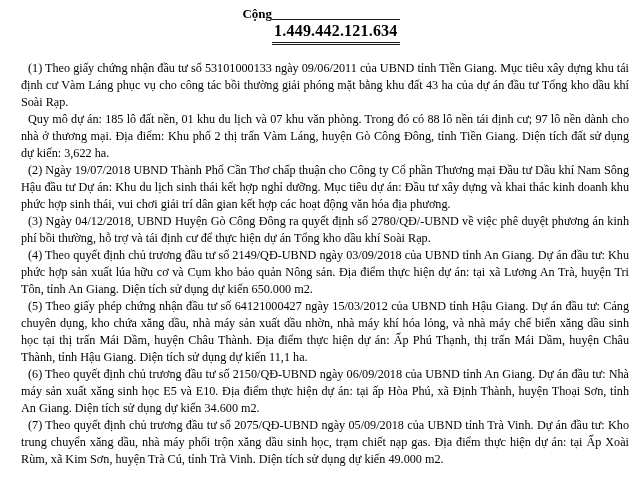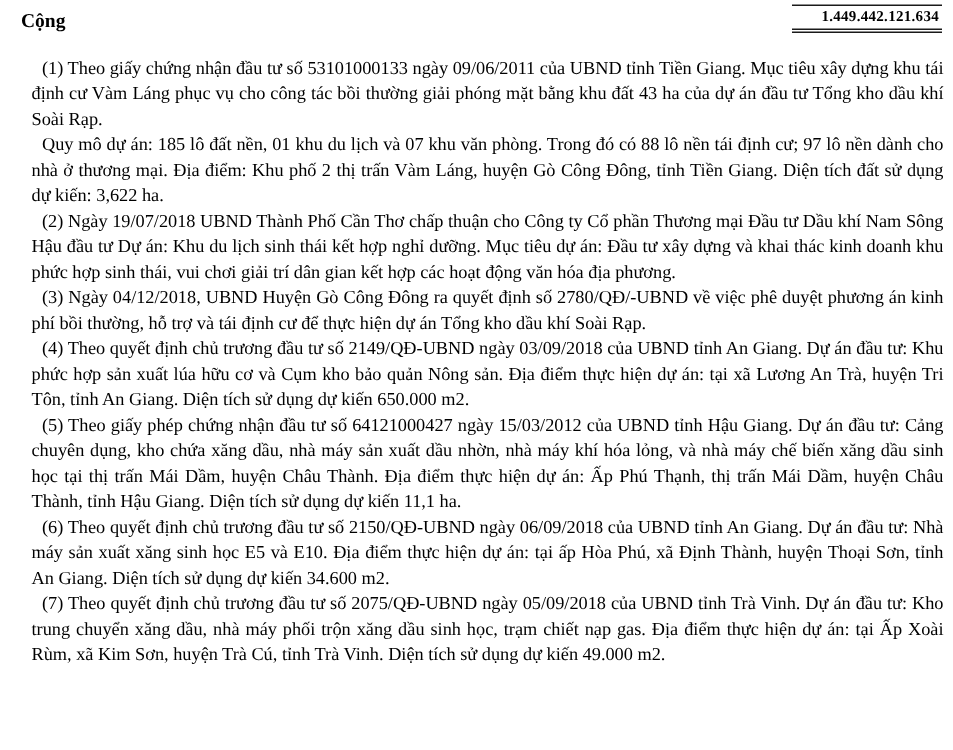--- a/index.html
+++ b/index.html
@@ -9,43 +9,44 @@
   body {
     width: 635px;
     height: 500px;
     background: #ffffff;
     color: #000000;
     font-family: "Liberation Serif", serif;
     overflow: hidden;
   }
   .summary-row {
     display: flex;
-    justify-content: space-between;
+    justify-content: center;
     align-items: flex-start;
     padding: 3px 7px 0 14px;
   }
   .summary-label {
     font-weight: bold;
     font-size: 13px;
     padding-top: 3px;
   }
   .amounts {
     display: flex;
     gap: 6px;
   }
   .amount {
     font-weight: bold;
-    font-size: 10px;
+    font-size: 16px;
     letter-spacing: 0.2px;
     border-top: 1px solid #1a1a1a;
     border-bottom: 3px double #1a1a1a;
     padding: 2px 2px 2px;
     white-space: nowrap;
     text-align: right;
     min-width: 96px;
+    margin-top: 16px;
   }
   .notes {
     margin-top: 15px;
     padding: 0 6px 0 21px;
     font-size: 12.2px;
     line-height: 17px;
     text-align: justify;
   }
   .notes p {
     margin: 0;

